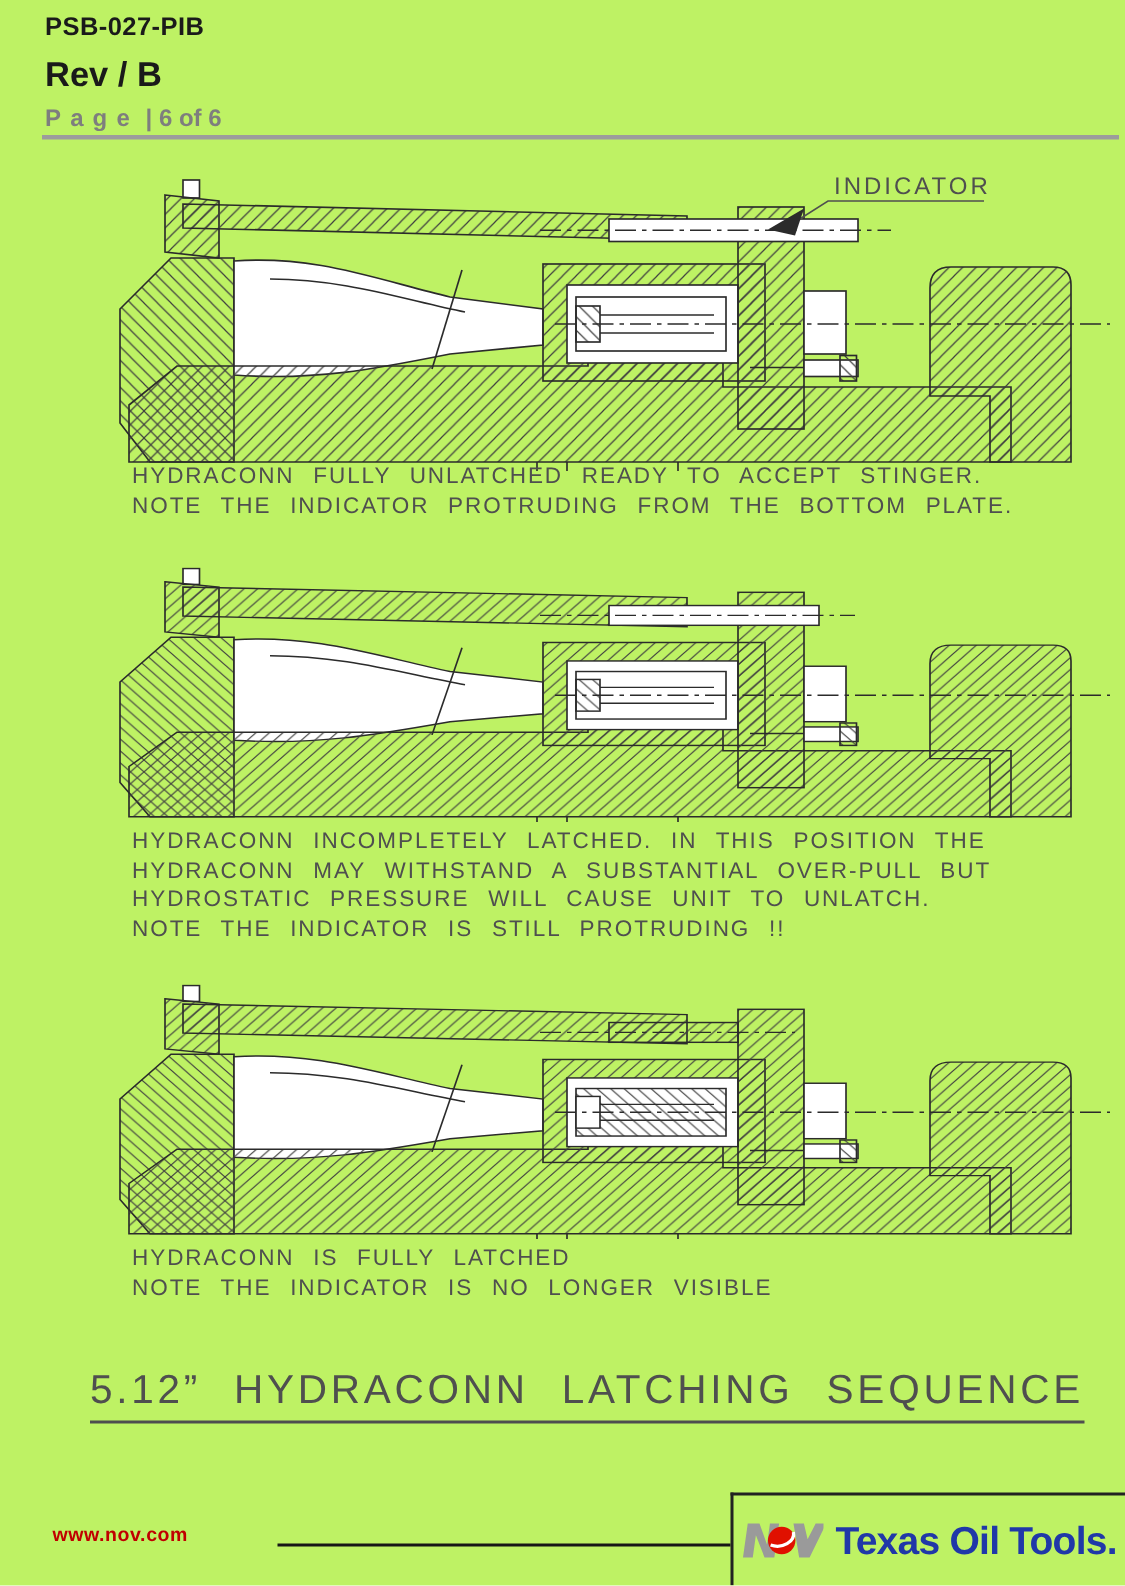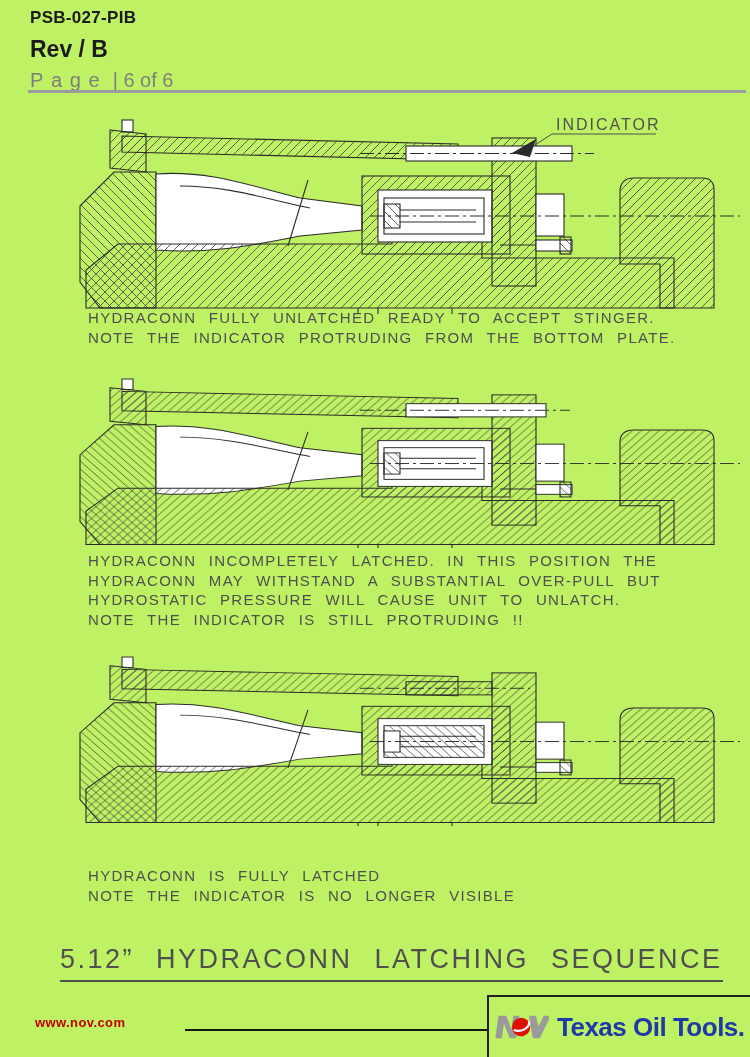--- a/index.html
+++ b/index.html
@@ -3,33 +3,33 @@
 <meta charset="utf-8">
 <style>
   html,body{margin:0;padding:0;background:#fff;}
   .page{position:relative;width:750px;height:1057px;background:#bef264;overflow:hidden;
         font-family:"Liberation Sans",sans-serif;}
 
   
   .hdr{position:absolute;left:30px;top:8px;color:#1a1a1a;}
   .hdr .docno{font-size:17px;font-weight:bold;line-height:20px;letter-spacing:.3px;}
   .hdr .rev{font-size:23px;font-weight:bold;margin-top:11px;line-height:20px;}
-  .hdr .pageline{margin-top:11px;font-size:20px;font-weight:normal;color:#7e7e7e;line-height:20px;}
+  .hdr .pageline{margin-top:11px;font-size:16px;font-weight:bold;color:#7e7e7e;line-height:20px;}
   .hdr .pageline .sp{letter-spacing:.38em;}
   .hdr-rule{position:absolute;left:28px;top:90px;width:718px;height:3px;background:#9c9c9c;}
 
   
   .fig{position:absolute;left:60px;width:690px;}
   .fig svg{display:block;}
   .cad{color:#4f4f4f;font-size:15px;letter-spacing:1.3px;word-spacing:7px;line-height:19.5px;white-space:nowrap;}
   .caption{position:absolute;left:88px;}
   .ind-label{position:absolute;font-size:16px;color:#4f4f4f;letter-spacing:2px;}
 
   
-  .seq-title{position:absolute;left:60px;top:944px;width:630px;text-align:center;}
+  .seq-title{position:absolute;left:60px;top:911px;width:630px;text-align:center;}
   .seq-title span{display:inline-block;font-size:27px;color:#4f4f4f;letter-spacing:2.5px;
                   word-spacing:12px;padding-bottom:5px;border-bottom:2px solid #4f4f4f;white-space:nowrap;}
 
   
   .website{position:absolute;left:35px;top:1015px;font-size:13px;font-weight:bold;color:#c00000;letter-spacing:.4px;}
   .foot-rule{position:absolute;left:185px;top:1029px;width:302px;height:2px;background:#161616;}
   .logo-box{position:absolute;left:487px;top:995px;width:263px;height:62px;
             border-top:2px solid #222;border-left:2px solid #222;
             display:flex;align-items:center;padding-left:6px;box-sizing:border-box;}
   .brand-text{font-size:26px;font-weight:bold;color:#2038a8;letter-spacing:-.5px;margin-left:8px;white-space:nowrap;}
@@ -171,21 +171,21 @@
         <line x1="392" y1="196" x2="392" y2="200"></line>
 
         <rect x="346" y="36" width="86" height="15" fill="url(#h1)"></rect>
       </g>
       <g stroke="#2b2b2b" stroke-width="1" stroke-dasharray="14 4 3 4">
         <line x1="310" y1="104" x2="680" y2="104"></line>
         <line x1="300" y1="43.5" x2="470" y2="43.5"></line>
       </g>
     </svg>
   </div>
-  <div class="caption cad" style="top:866px;">
+  <div class="caption cad" style="top:829px;">
     <div>HYDRACONN  IS  FULLY  LATCHED</div>
     <div>NOTE  THE  INDICATOR  IS  NO  LONGER  VISIBLE</div>
   </div>
 
   <div class="seq-title">
     <span>5.12”  HYDRACONN  LATCHING  SEQUENCE</span>
   </div>
 
   <a class="website" href="#" style="text-decoration:none;">www.nov.com</a>
   <div class="foot-rule"></div>

